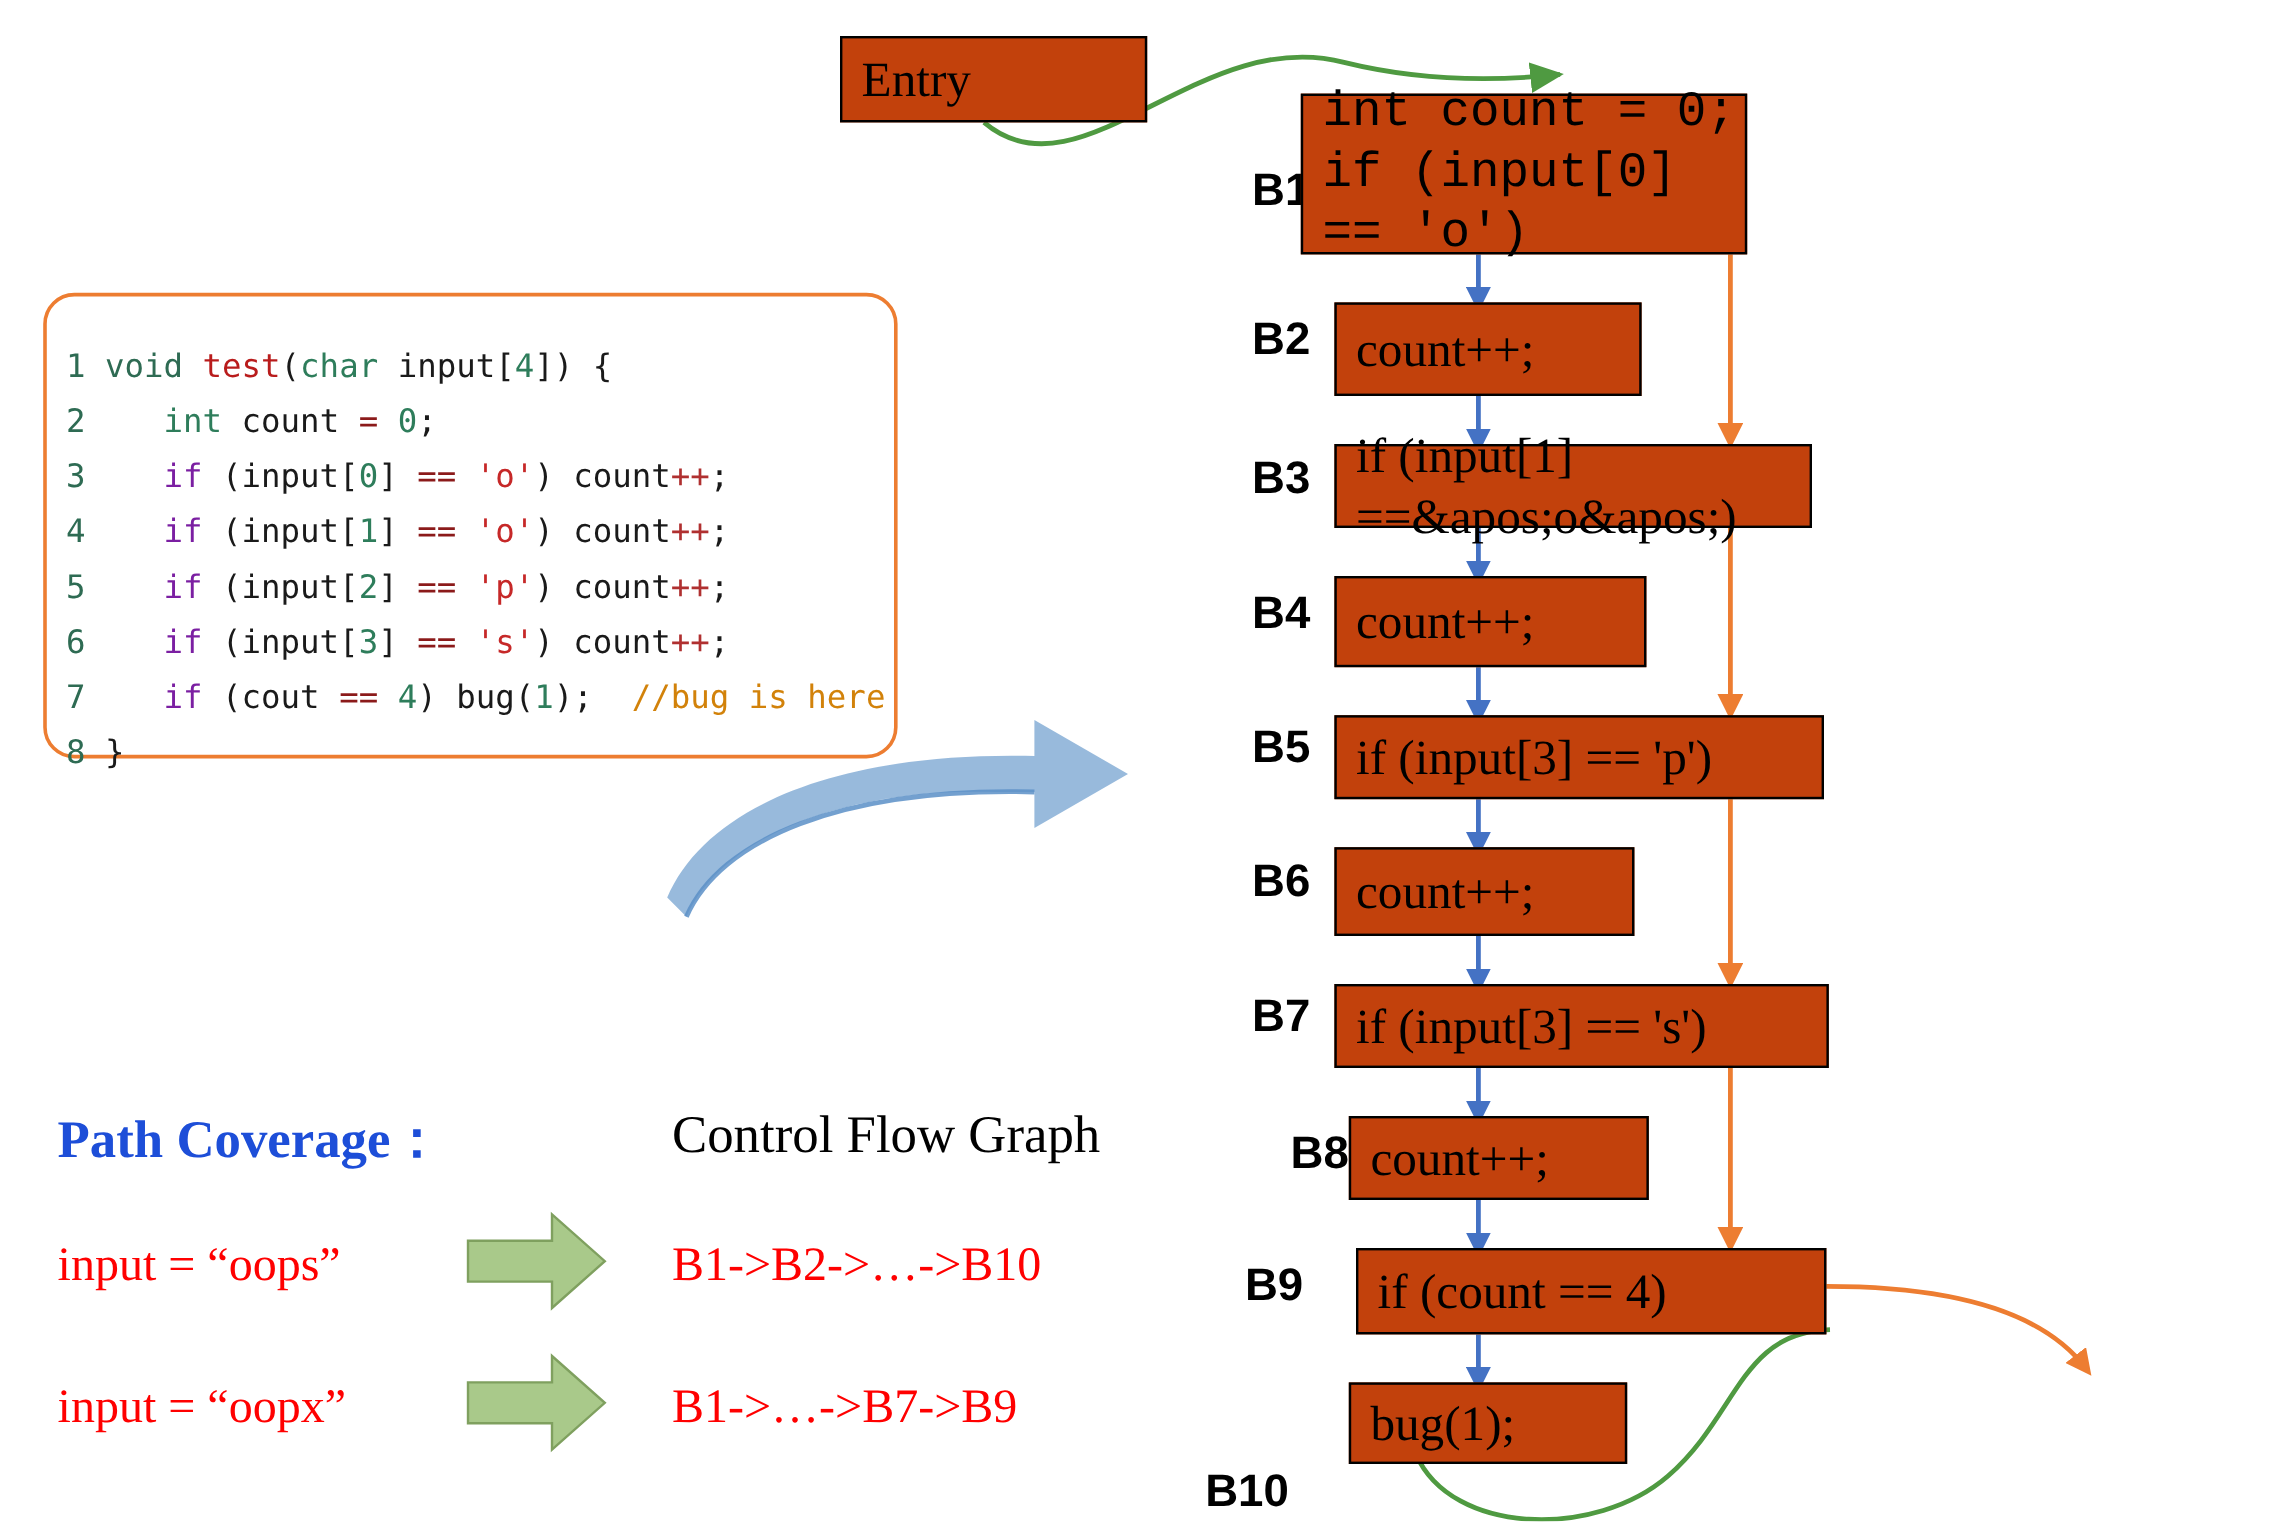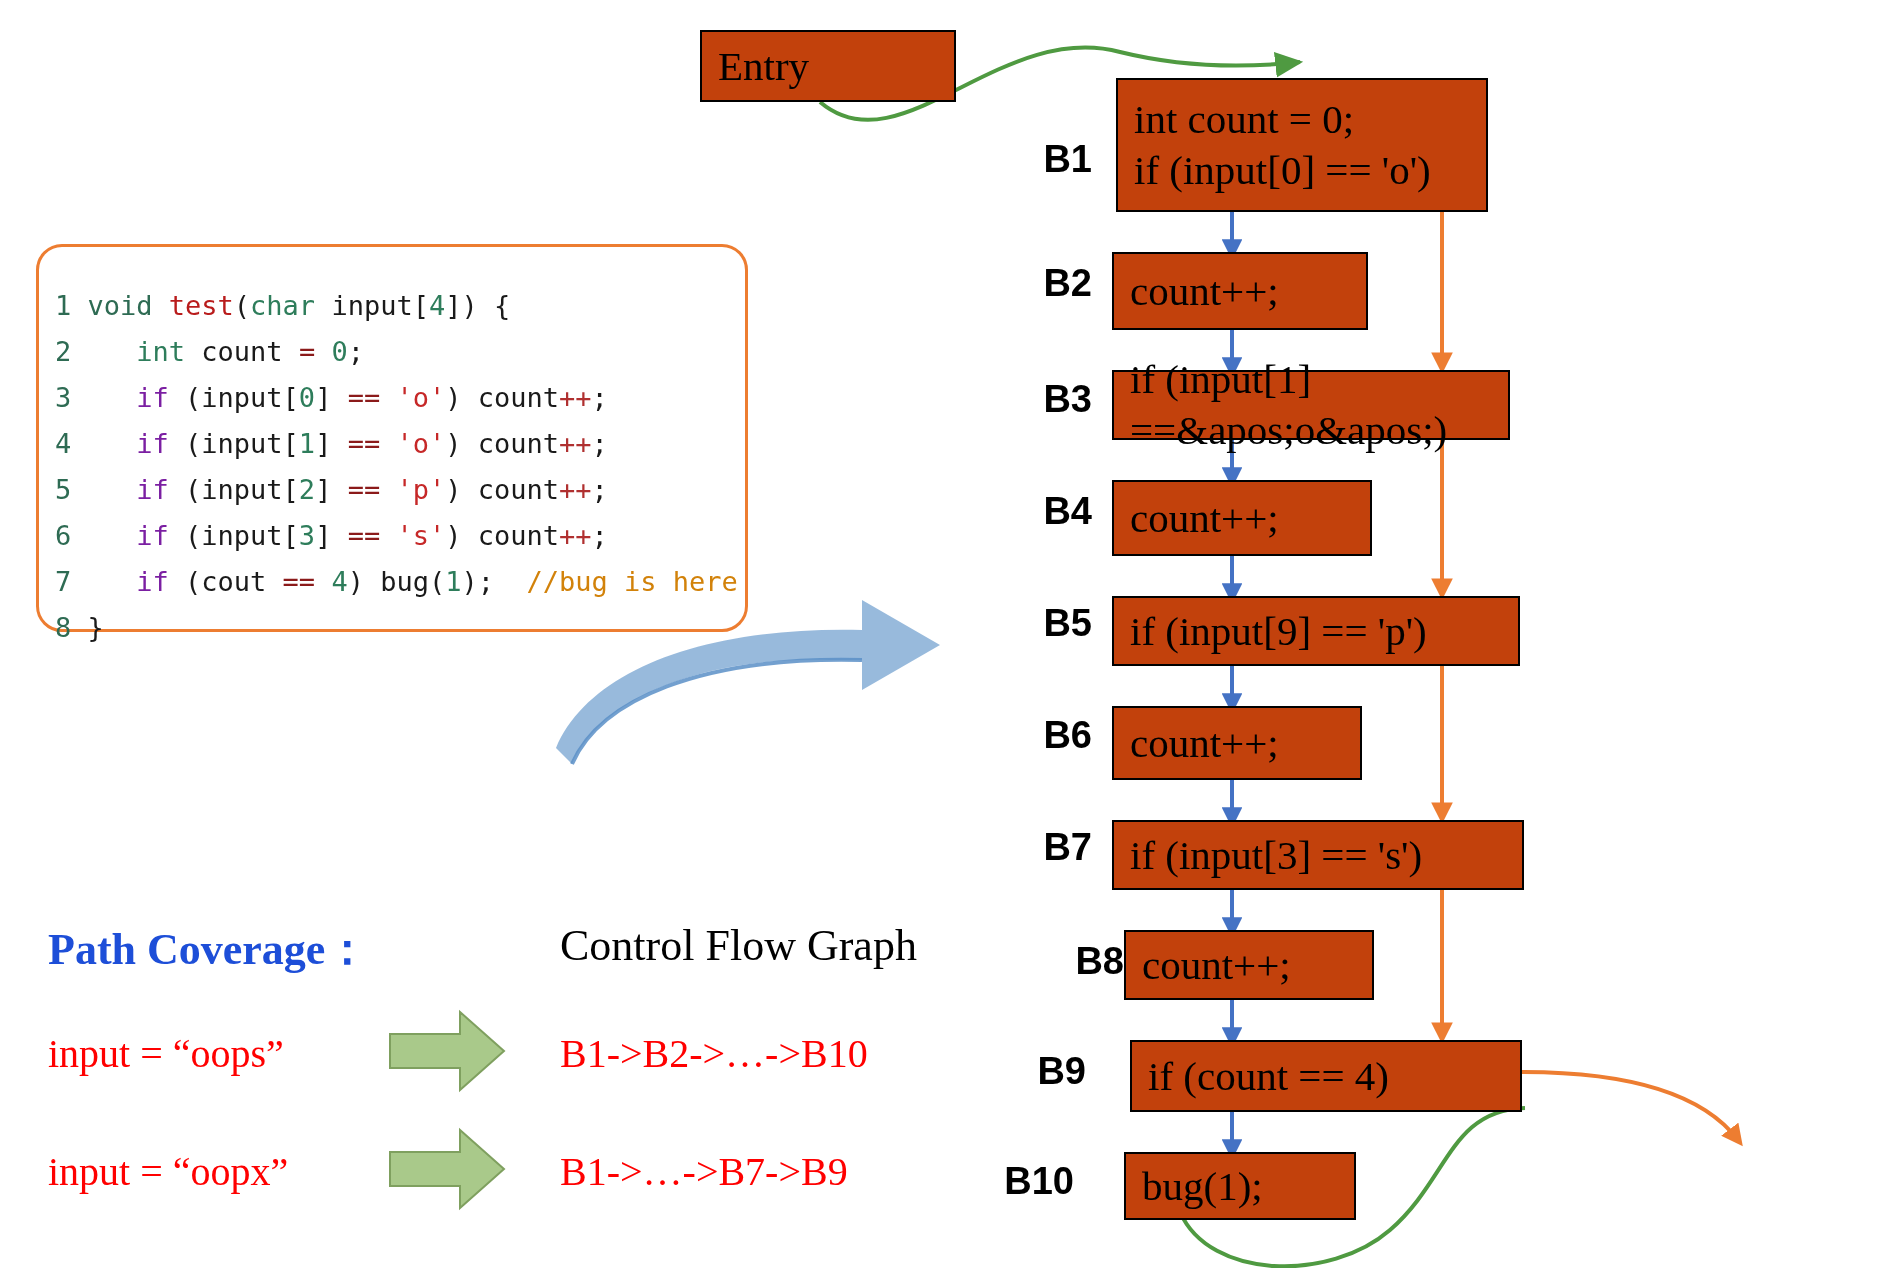--- a/index.html
+++ b/index.html
@@ -162,21 +162,21 @@
   <div class="code-panel">
     <div class="code-lines" id="code-lines"><div><span class="ln">1 </span><span class="kw-void">void </span><span class="fn">test</span><span class="plain">(</span><span class="kw-type">char</span><span class="plain"> input[</span><span class="num">4</span><span class="plain">]) {</span></div><div><span class="ln">2 </span><span class="plain">   </span><span class="kw-type">int</span><span class="plain"> count </span><span class="op">=</span><span class="plain"> </span><span class="num">0</span><span class="plain">;</span></div><div><span class="ln">3 </span><span class="plain">   </span><span class="kw-if">if</span><span class="plain"> (input[</span><span class="num">0</span><span class="plain">] </span><span class="op">==</span><span class="plain"> </span><span class="str">'o'</span><span class="plain">) count</span><span class="inc">++</span><span class="plain">;</span></div><div><span class="ln">4 </span><span class="plain">   </span><span class="kw-if">if</span><span class="plain"> (input[</span><span class="num">1</span><span class="plain">] </span><span class="op">==</span><span class="plain"> </span><span class="str">'o'</span><span class="plain">) count</span><span class="inc">++</span><span class="plain">;</span></div><div><span class="ln">5 </span><span class="plain">   </span><span class="kw-if">if</span><span class="plain"> (input[</span><span class="num">2</span><span class="plain">] </span><span class="op">==</span><span class="plain"> </span><span class="str">'p'</span><span class="plain">) count</span><span class="inc">++</span><span class="plain">;</span></div><div><span class="ln">6 </span><span class="plain">   </span><span class="kw-if">if</span><span class="plain"> (input[</span><span class="num">3</span><span class="plain">] </span><span class="op">==</span><span class="plain"> </span><span class="str">'s'</span><span class="plain">) count</span><span class="inc">++</span><span class="plain">;</span></div><div><span class="ln">7 </span><span class="plain">   </span><span class="kw-if">if</span><span class="plain"> (cout </span><span class="op">==</span><span class="plain"> </span><span class="num">4</span><span class="plain">) bug(</span><span class="num">1</span><span class="plain">);  </span><span class="cmt">//bug is here</span></div><div><span class="ln">8 </span><span class="plain">}</span></div></div>
   </div>
 
   <div class="cfg-box" style="left:700px; top:30px; width:256px; height:72px;">
     <span>Entry</span>
   </div>
 
 
   <div class="blk-label" style="left:1020px; top:138px;">B1</div>
-  <div class="cfg-box" style="left:1116px; top:78px; width:372px; height:134px;">
+  <div class="cfg-box" style="left:1084px; top:78px; width:372px; height:134px;font-family:Liberation Mono, monospace;">
     <span class="l2">int count = 0;</span>
     <span class="l2">if (input[0] == 'o')</span>
   </div>
 
   <div class="blk-label" style="left:1020px; top:262px;">B2</div>
   <div class="cfg-box" style="left:1112px; top:252px; width:256px; height:78px;">
     <span class="l2">count++;</span>
   </div>
 
   <div class="blk-label" style="left:1020px; top:378px;">B3</div>
@@ -184,21 +184,21 @@
     <span class="l2">if (input[1] ==&amp;apos;o&amp;apos;)</span>
   </div>
 
   <div class="blk-label" style="left:1020px; top:490px;">B4</div>
   <div class="cfg-box" style="left:1112px; top:480px; width:260px; height:76px;">
     <span class="l2">count++;</span>
   </div>
 
   <div class="blk-label" style="left:1020px; top:602px;">B5</div>
   <div class="cfg-box" style="left:1112px; top:596px; width:408px; height:70px;">
-    <span class="l2">if (input[9] == 'p')</span>
+    <span class="l2">if (input[3] == 'p')</span>
   </div>
 
   <div class="blk-label" style="left:1020px; top:714px;">B6</div>
   <div class="cfg-box" style="left:1112px; top:706px; width:250px; height:74px;">
     <span class="l2">count++;</span>
   </div>
 
   <div class="blk-label" style="left:1020px; top:826px;">B7</div>
   <div class="cfg-box" style="left:1112px; top:820px; width:412px; height:70px;">
     <span class="l2">if (input[3] == 's')</span>
@@ -207,21 +207,21 @@
   <div class="blk-label" style="left:1052px; top:940px;">B8</div>
   <div class="cfg-box" style="left:1124px; top:930px; width:250px; height:70px;">
     <span class="l2">count++;</span>
   </div>
 
   <div class="blk-label" style="left:1014px; top:1050px;">B9</div>
   <div class="cfg-box" style="left:1130px; top:1040px; width:392px; height:72px;">
     <span class="l2">if (count == 4)</span>
   </div>
 
-  <div class="blk-label" style="left:1002px; top:1160px;">B10</div>
+  <div class="blk-label" style="left:1002px; top:1222px;">B10</div>
   <div class="cfg-box" style="left:1124px; top:1152px; width:232px; height:68px;">
     <span class="l2">bug(1);</span>
   </div>
 
   <div class="heading" style="left:48px; top:920px;">Path Coverage：</div>
 
   <div class="heading-plain" style="left:560px; top:920px;">Control Flow Graph</div>
 
   <div class="red-text" style="left:48px; top:1030px;">input = “oops”</div>
   <svg class="green-arrow" style="left:388px; top:1008px;" viewBox="0 0 118 86">

